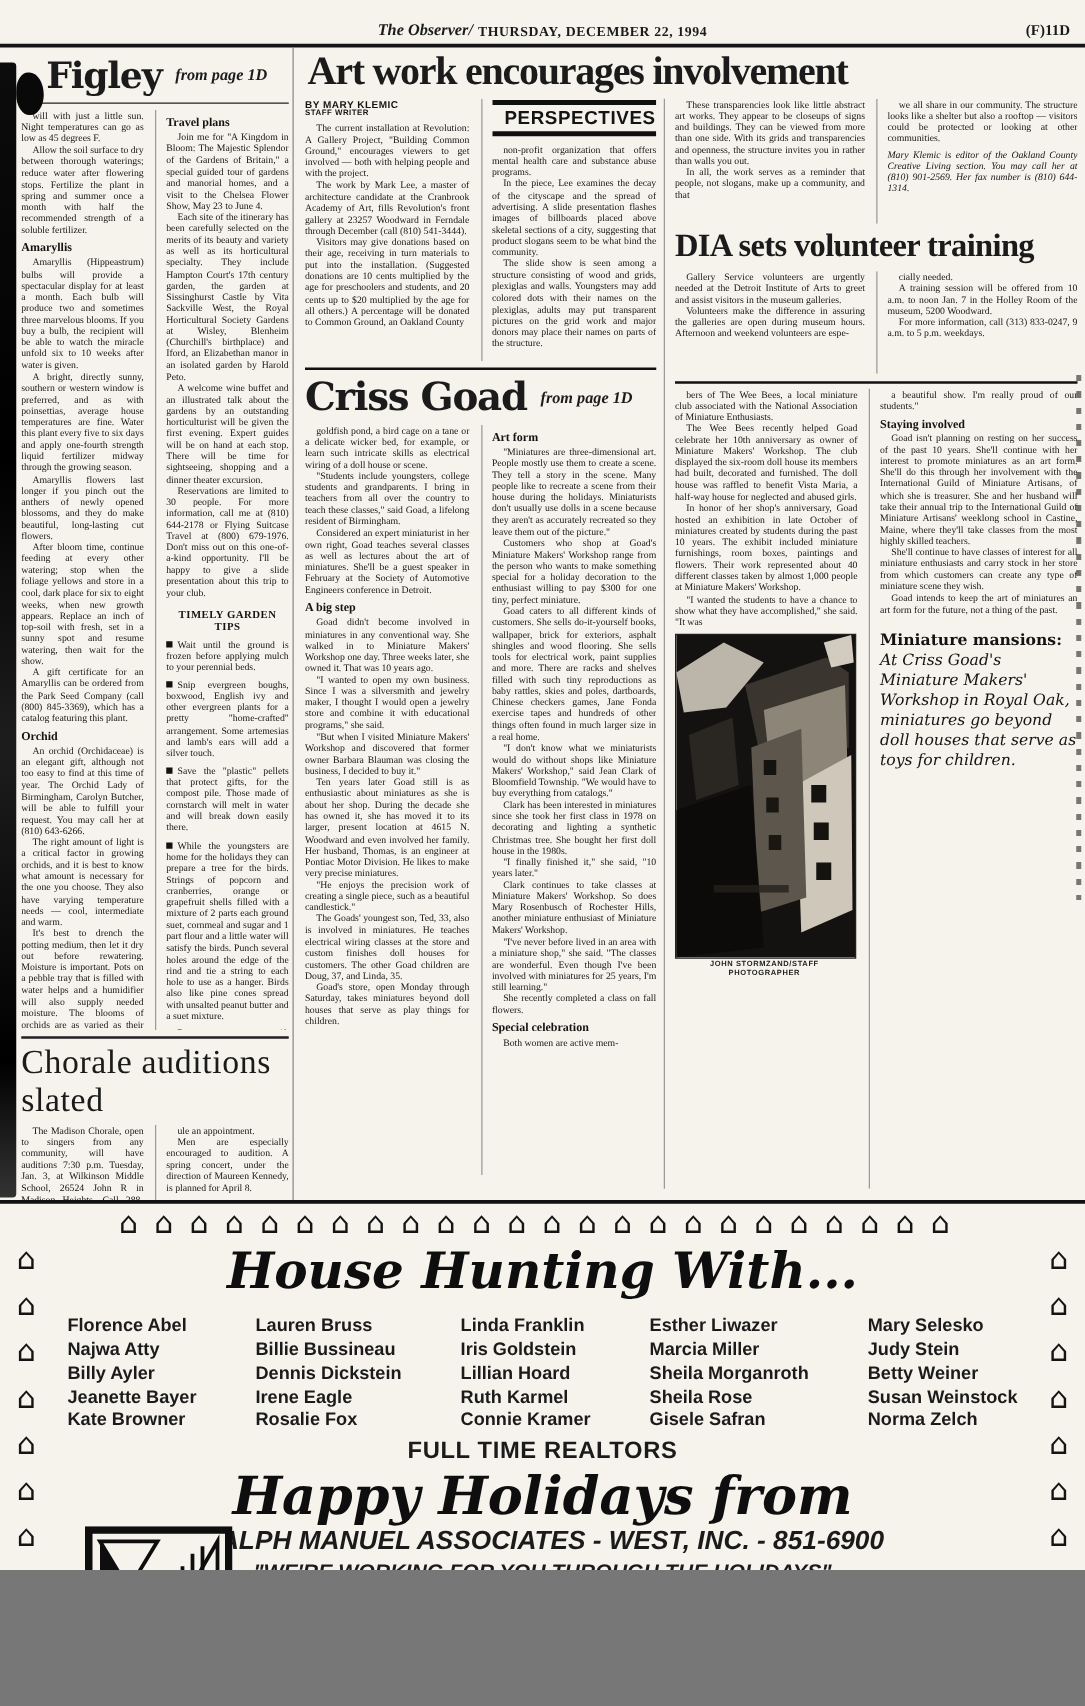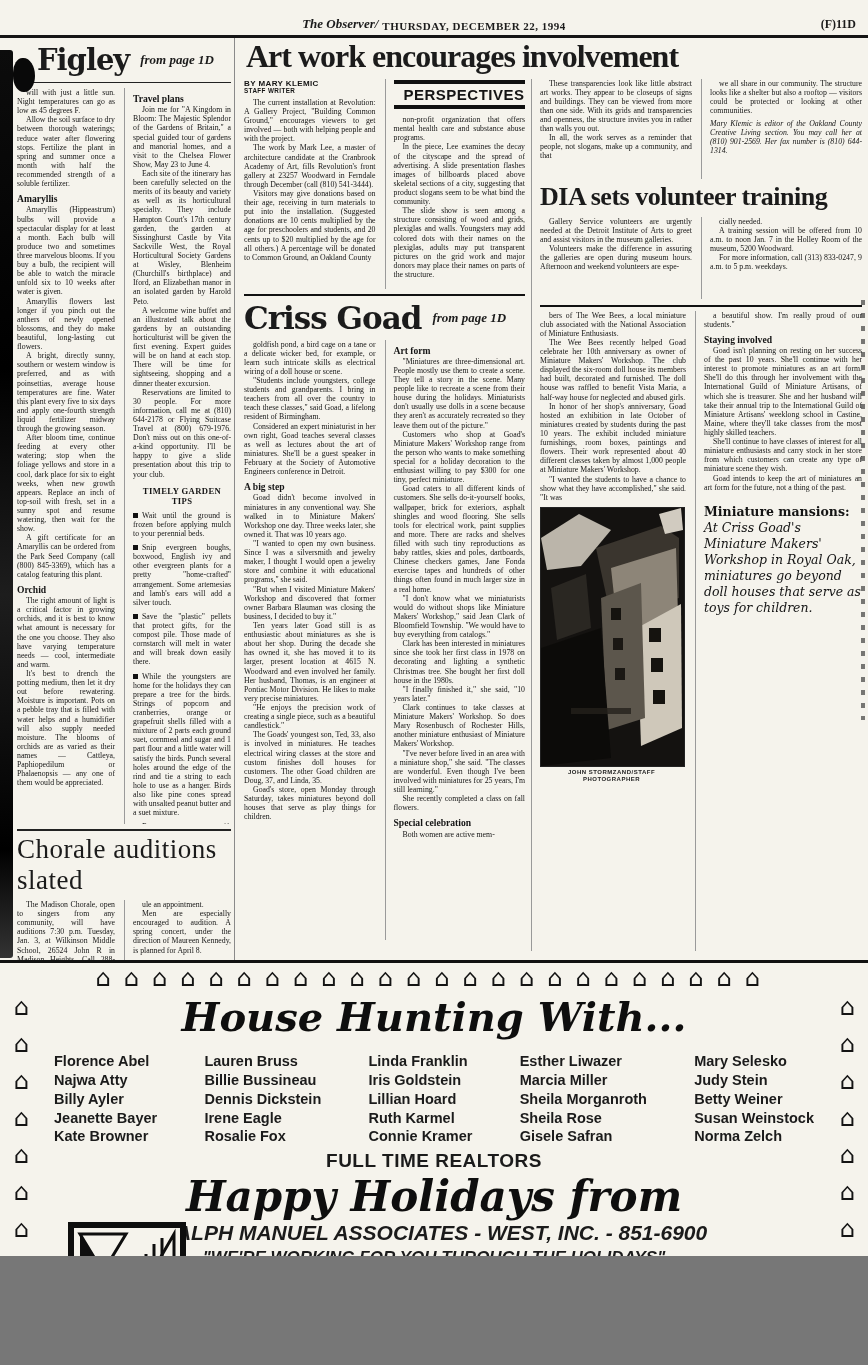--- a/index.html
+++ b/index.html
@@ -107,25 +107,26 @@
       <div class="fig-head">
         <span class="fig-title">Figley</span>
         <span class="fromtag">from page 1D</span>
       </div>
       <div class="cols fig-cols">
         <div class="ncol">
             <div class="it it-p">will with just a little sun. Night temperatures can go as low as 45 degrees F.</div>
             <div class="it it-p">Allow the soil surface to dry between thorough waterings; reduce water after flowering stops. Fertilize the plant in spring and summer once a month with half the recommended strength of a soluble fertilizer.</div>
             <div class="it it-h">Amaryllis</div>
             <div class="it it-p">Amaryllis (Hippeastrum) bulbs will provide a spectacular display for at least a month. Each bulb will produce two and sometimes three marvelous blooms. If you buy a bulb, the recipient will be able to watch the miracle unfold six to 10 weeks after water is given.</div>
+            <div class="it it-p">A bright, directly sunny, southern or western window is preferred, and as with poinsettias, average house temperatures are fine. Water this plant every five to six days and apply one-fourth strength liquid fertilizer midway through the growing season.</div>
             <div class="it it-p">Amaryllis flowers last longer if you pinch out the anthers of newly opened blossoms, and they do make beautiful, long-lasting cut flowers.</div>
-            <div class="it it-p">A bright, directly sunny, southern or western window is preferred, and as with poinsettias, average house temperatures are fine. Water this plant every five to six days and apply one-fourth strength liquid fertilizer midway through the growing season.</div>
             <div class="it it-p">After bloom time, continue feeding at every other watering; stop when the foliage yellows and store in a cool, dark place for six to eight weeks, when new growth appears. Replace an inch of top-soil with fresh, set in a sunny spot and resume watering, then wait for the show.</div>
             <div class="it it-p">A gift certificate for an Amaryllis can be ordered from the Park Seed Company (call (800) 845-3369), which has a catalog featuring this plant.</div>
             <div class="it it-h">Orchid</div>
+            <div class="it it-p">An orchid (Orchidaceae) is an elegant gift, although not too easy to find at this time of year. The Orchid Lady of Birmingham, Carolyn Butcher, will be able to fulfill your request. You may call her at (810) 643-6266.</div>
             <div class="it it-p">The right amount of light is a critical factor in growing orchids, and it is best to know what amount is necessary for the one you choose. They also have varying temperature needs — cool, intermediate and warm.</div>
             <div class="it it-p">It's best to drench the potting medium, then let it dry out before rewatering. Moisture is important. Pots on a pebble tray that is filled with water helps and a humidifier will also supply needed moisture. The blooms of orchids are as varied as their names — Cattleya, Paphiopedilum or Phalaenopsis — any one of them would be appreciated.</div>
           </div>
         <div class="ncol">
             <div class="it it-h">Travel plans</div>
             <div class="it it-p">Join me for "A Kingdom in Bloom: The Majestic Splendor of the Gardens of Britain," a special guided tour of gardens and manorial homes, and a visit to the Chelsea Flower Show, May 23 to June 4.</div>
             <div class="it it-p">Each site of the itinerary has been carefully selected on the merits of its beauty and variety as well as its horticultural specialty. They include Hampton Court's 17th century garden, the garden at Sissinghurst Castle by Vita Sackville West, the Royal Horticultural Society Gardens at Wisley, Blenheim (Churchill's birthplace) and Iford, an Elizabethan manor in an isolated garden by Harold Peto.</div>
             <div class="it it-p">A welcome wine buffet and an illustrated talk about the gardens by an outstanding horticulturist will be given the first evening. Expert guides will be on hand at each stop. There will be time for sightseeing, shopping and a dinner theater excursion.</div>
             <div class="it it-p">Reservations are limited to 30 people. For more information, call me at (810) 644-2178 or Flying Suitcase Travel at (800) 679-1976. Don't miss out on this one-of-a-kind opportunity. I'll be happy to give a slide presentation about this trip to your club.</div>
             <div class="it it-c">TIMELY GARDEN TIPS</div>

